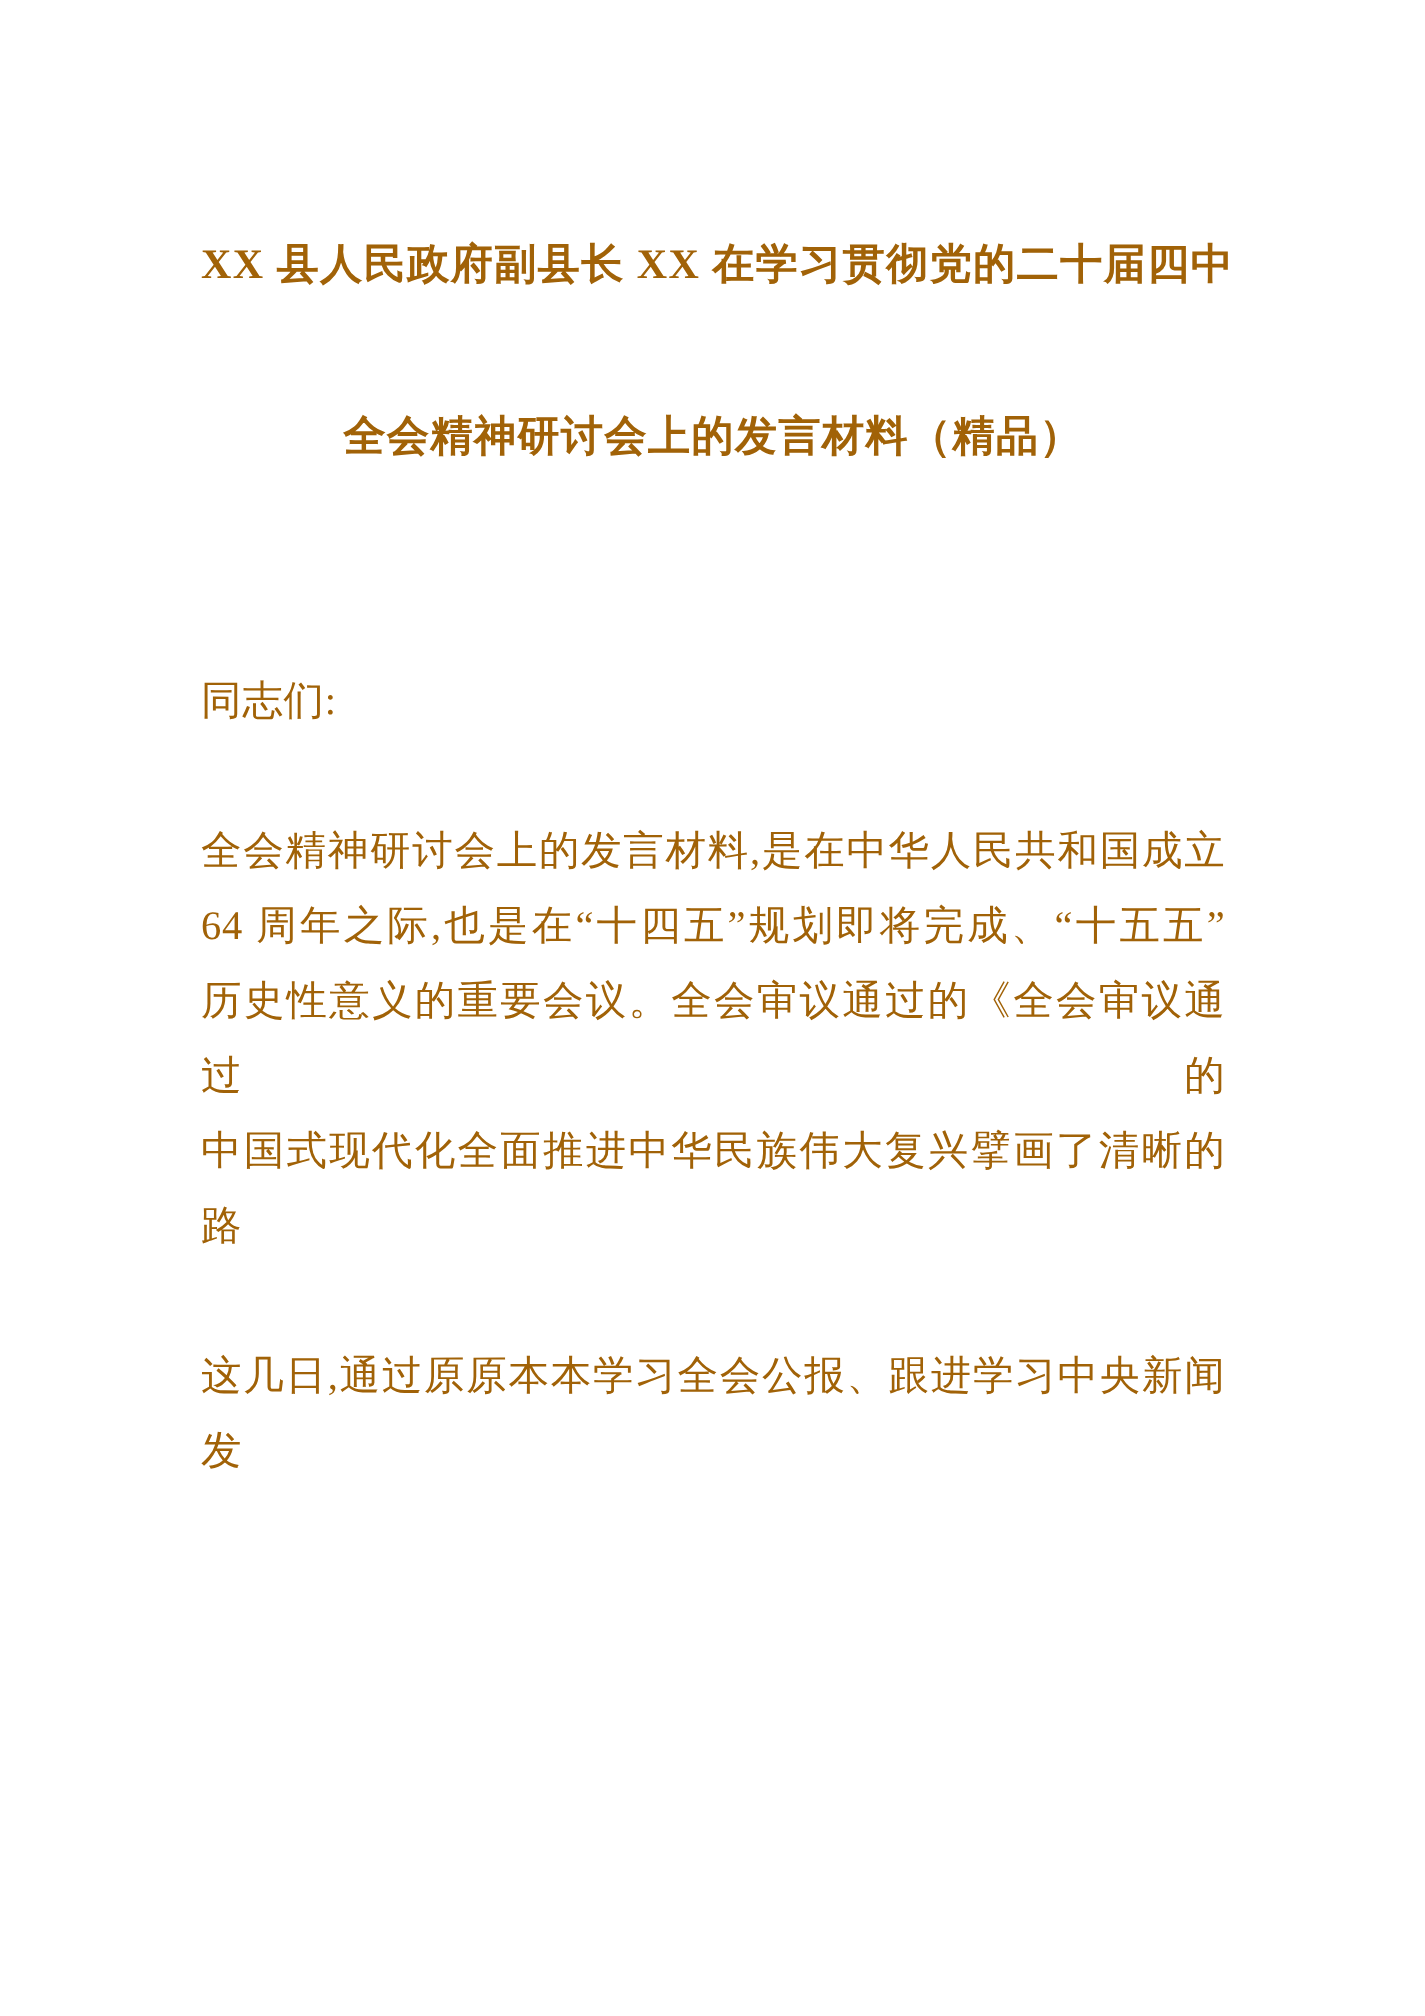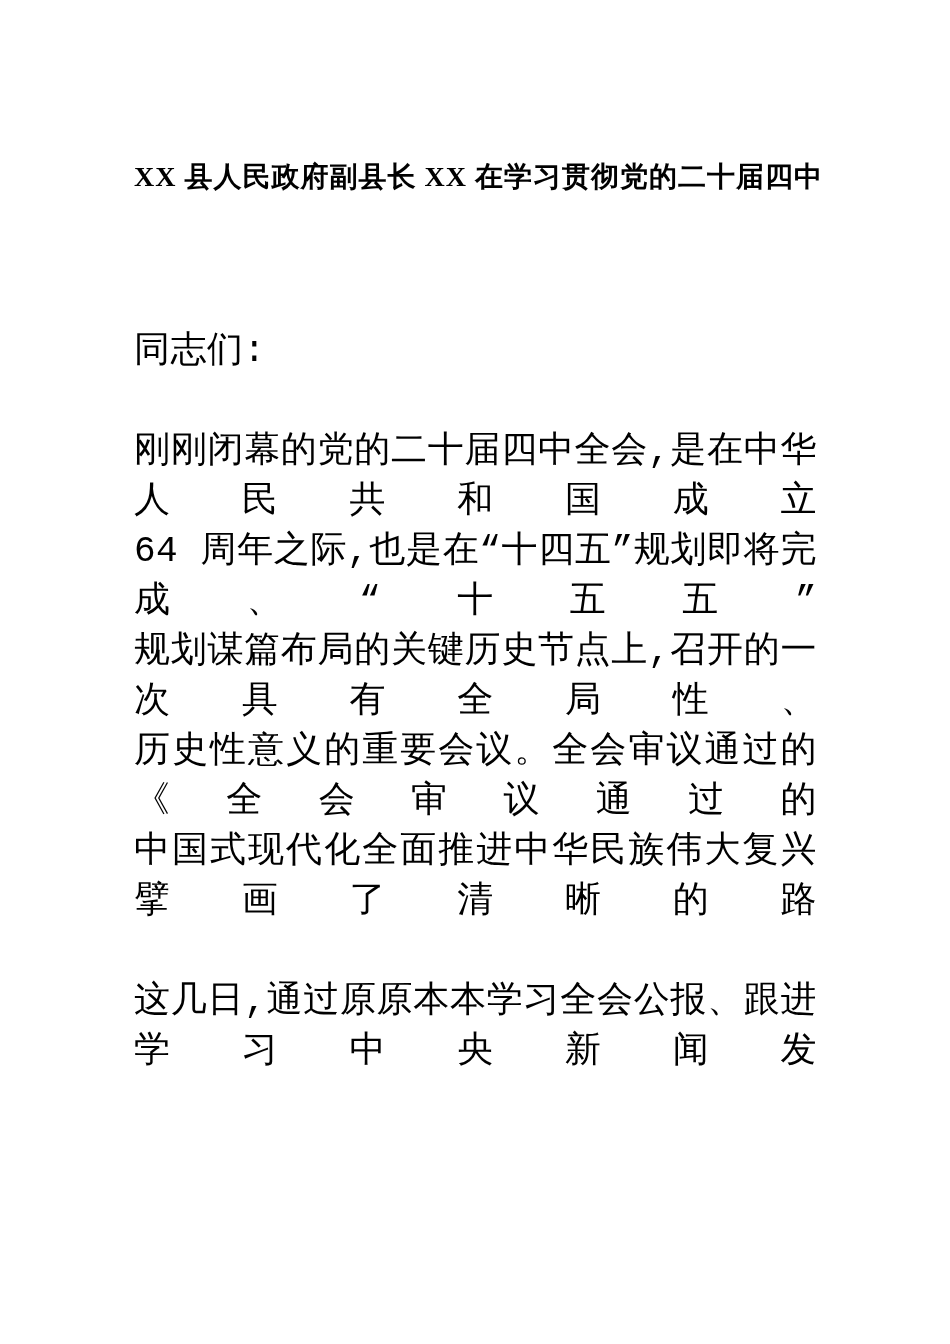--- a/index.html
+++ b/index.html
@@ -8,70 +8,69 @@
     background: #e9e9e9;
   }
   .page {
     position: relative;
     width: 950px;
     height: 1344px;
     margin: 0 auto;
     background: #ffffff;
     overflow: hidden;
     font-family: "Liberation Serif", "DejaVu Serif", serif;
-    color: #000000;
+    color: #a16207;
   }
   .doc {
     padding: 152px 133px 0 134px;
   }
   .title-line {
     font-size: 28px;
     line-height: 50px;
     font-weight: bold;
     text-align: center;
     letter-spacing: 1px;
     white-space: nowrap;
   }
   .title-gap {
     margin-top: 65px;
   }
   .salutation {
     margin-top: 125px;
   }
   .line {
-    font-size: 36px;
+    font-size: 27px;
     line-height: 50px;
     letter-spacing: 0.5px;
-    font-family: Liberation Mono, monospace;
   }
   .para {
     margin-top: 50px;
   }
   .justify {
     text-align: justify;
     text-align-last: justify;
     text-justify: inter-ideograph;
   }
 </style>
 </head>
 <body>
 
 <div class="page">
   <div class="doc">
 
     <div class="title">
       <div class="title-line">XX 县人民政府副县长 XX 在学习贯彻党的二十届四中</div>
+      <div class="title-line title-gap">全会精神研讨会上的发言材料（精品）</div>
     </div>
 
     <div class="line salutation">同志们:</div>
 
     <div class="para">
-      <div class="line justify">刚刚闭幕的党的二十届四中全会,是在中华人民共和国成立</div>
+      <div class="line justify">全会精神研讨会上的发言材料,是在中华人民共和国成立</div>
       <div class="line justify">64 周年之际,也是在“十四五”规划即将完成、“十五五”</div>
-      <div class="line justify">规划谋篇布局的关键历史节点上,召开的一次具有全局性、</div>
       <div class="line justify">历史性意义的重要会议。全会审议通过的《全会审议通过的</div>
       <div class="line justify">中国式现代化全面推进中华民族伟大复兴擘画了清晰的路</div>
     </div>
 
     <div class="para">
       <div class="line justify">这几日,通过原原本本学习全会公报、跟进学习中央新闻发</div>
 
     </div>
 
   </div>

